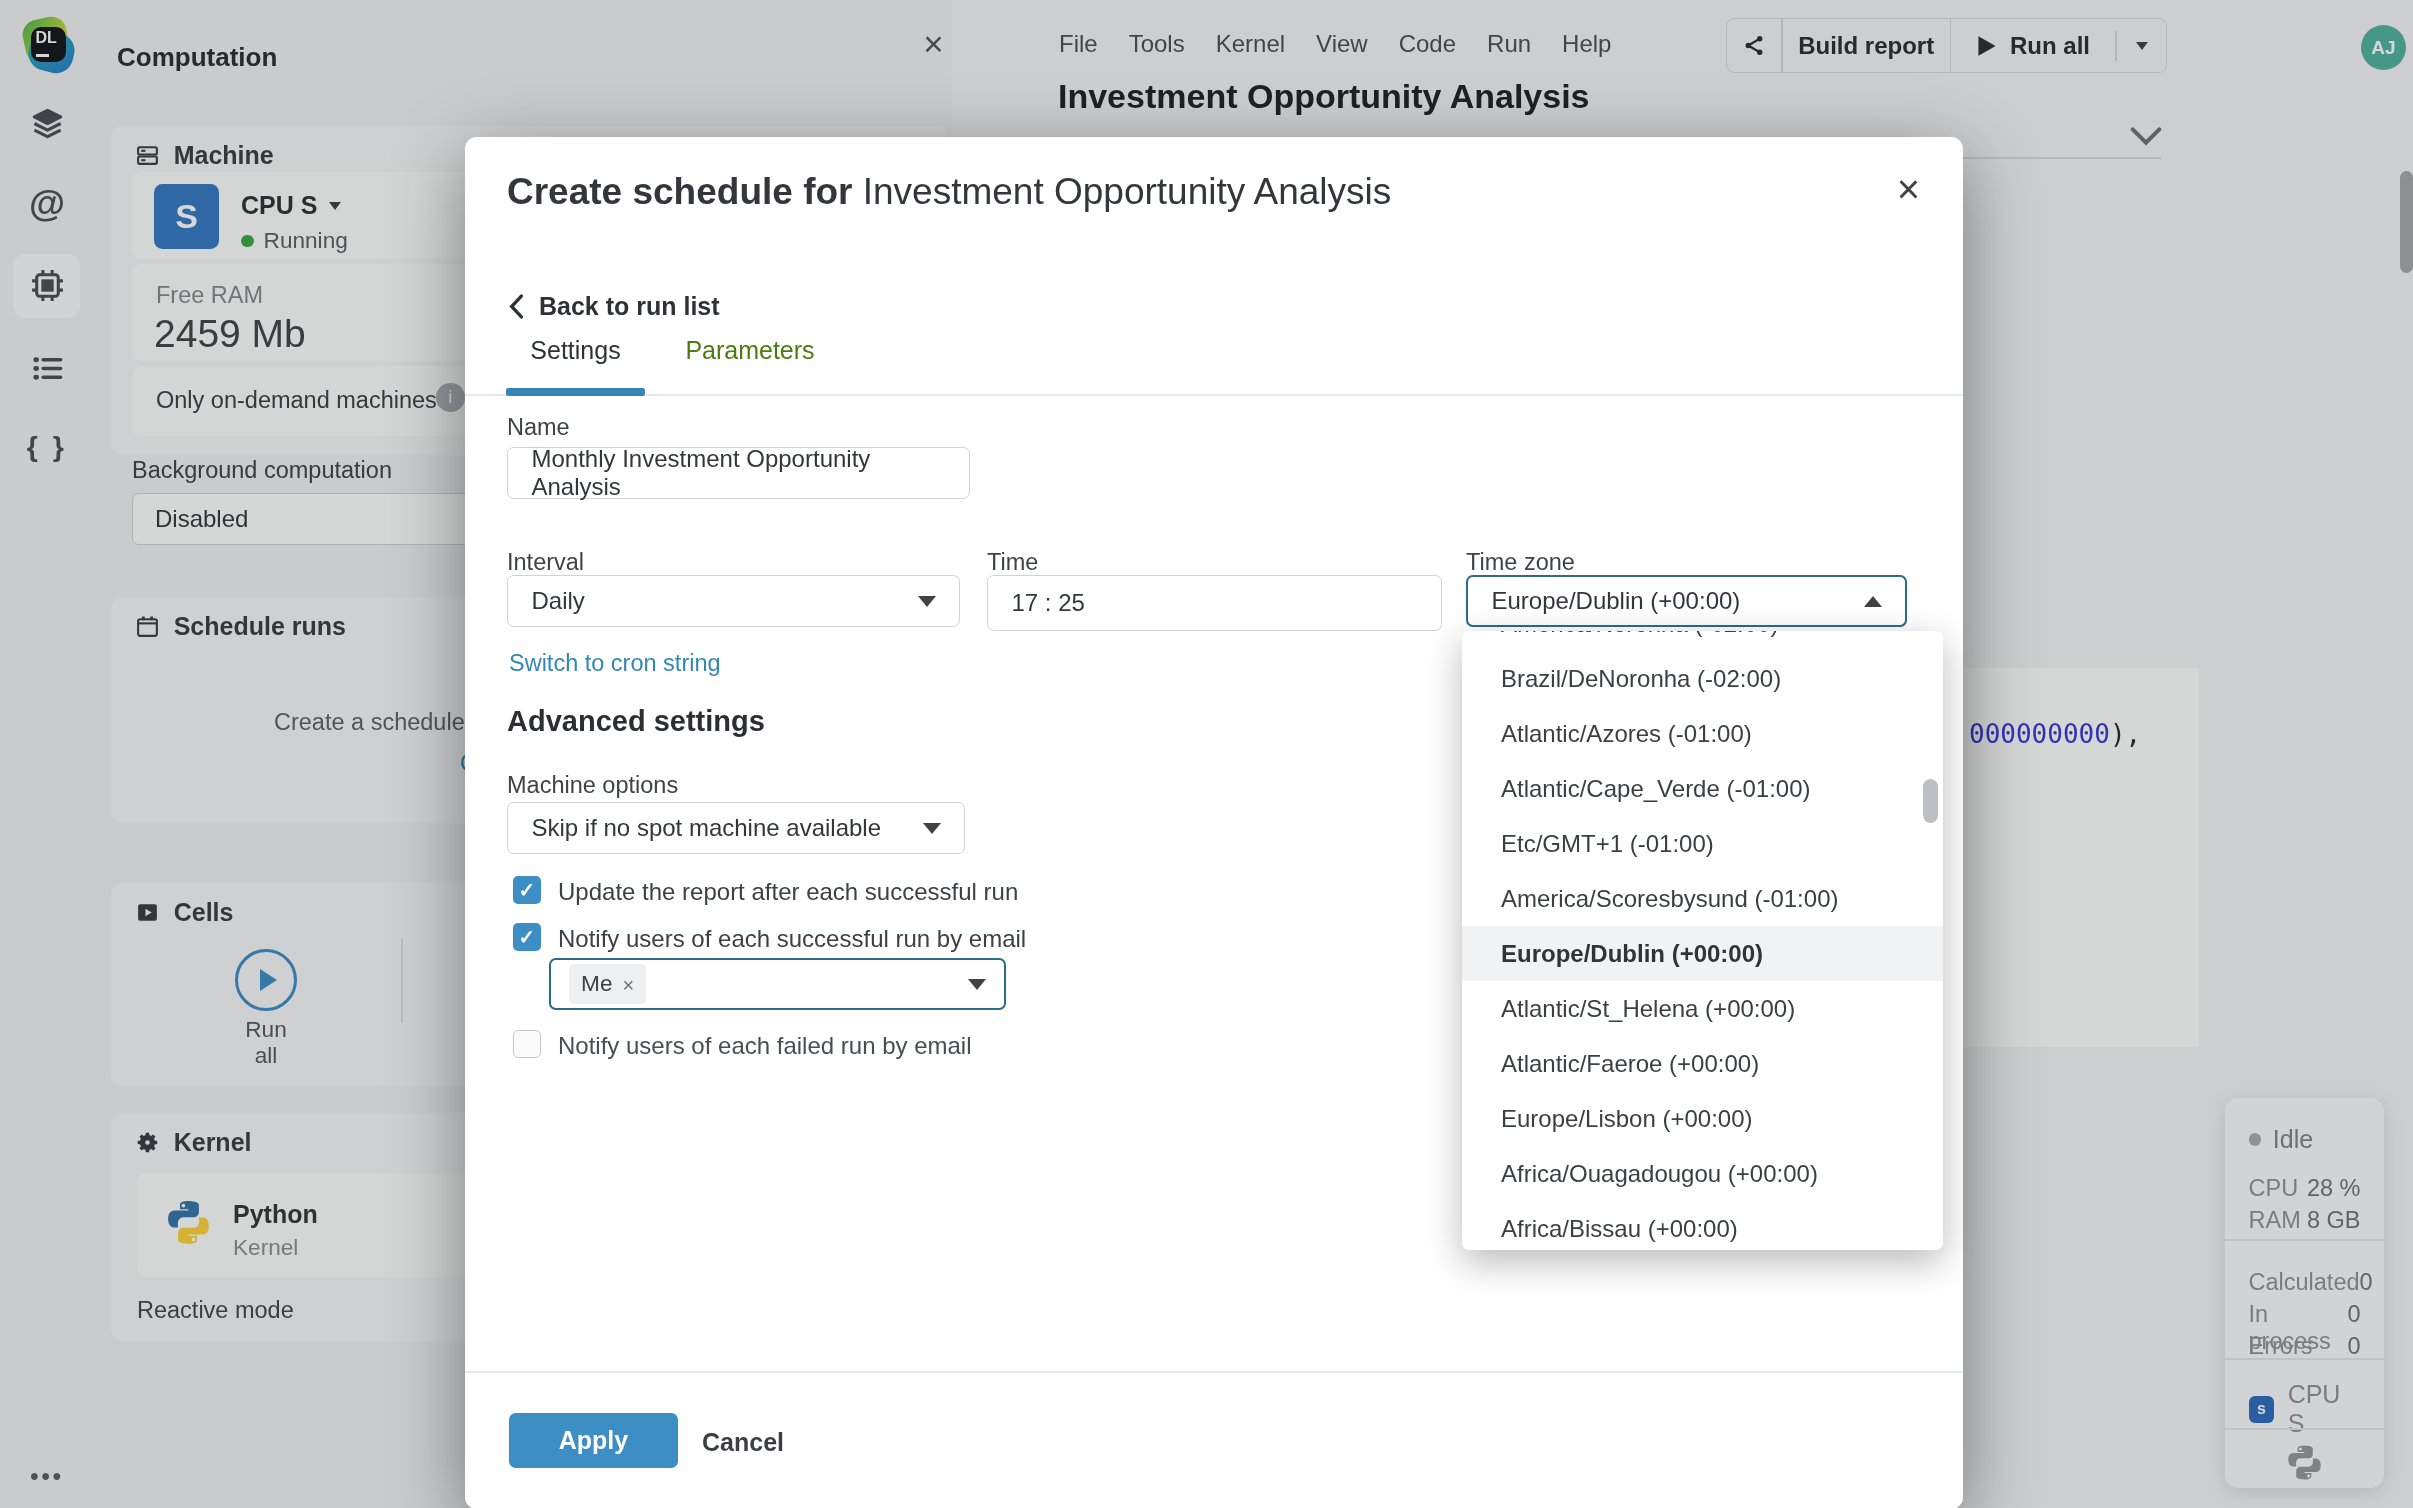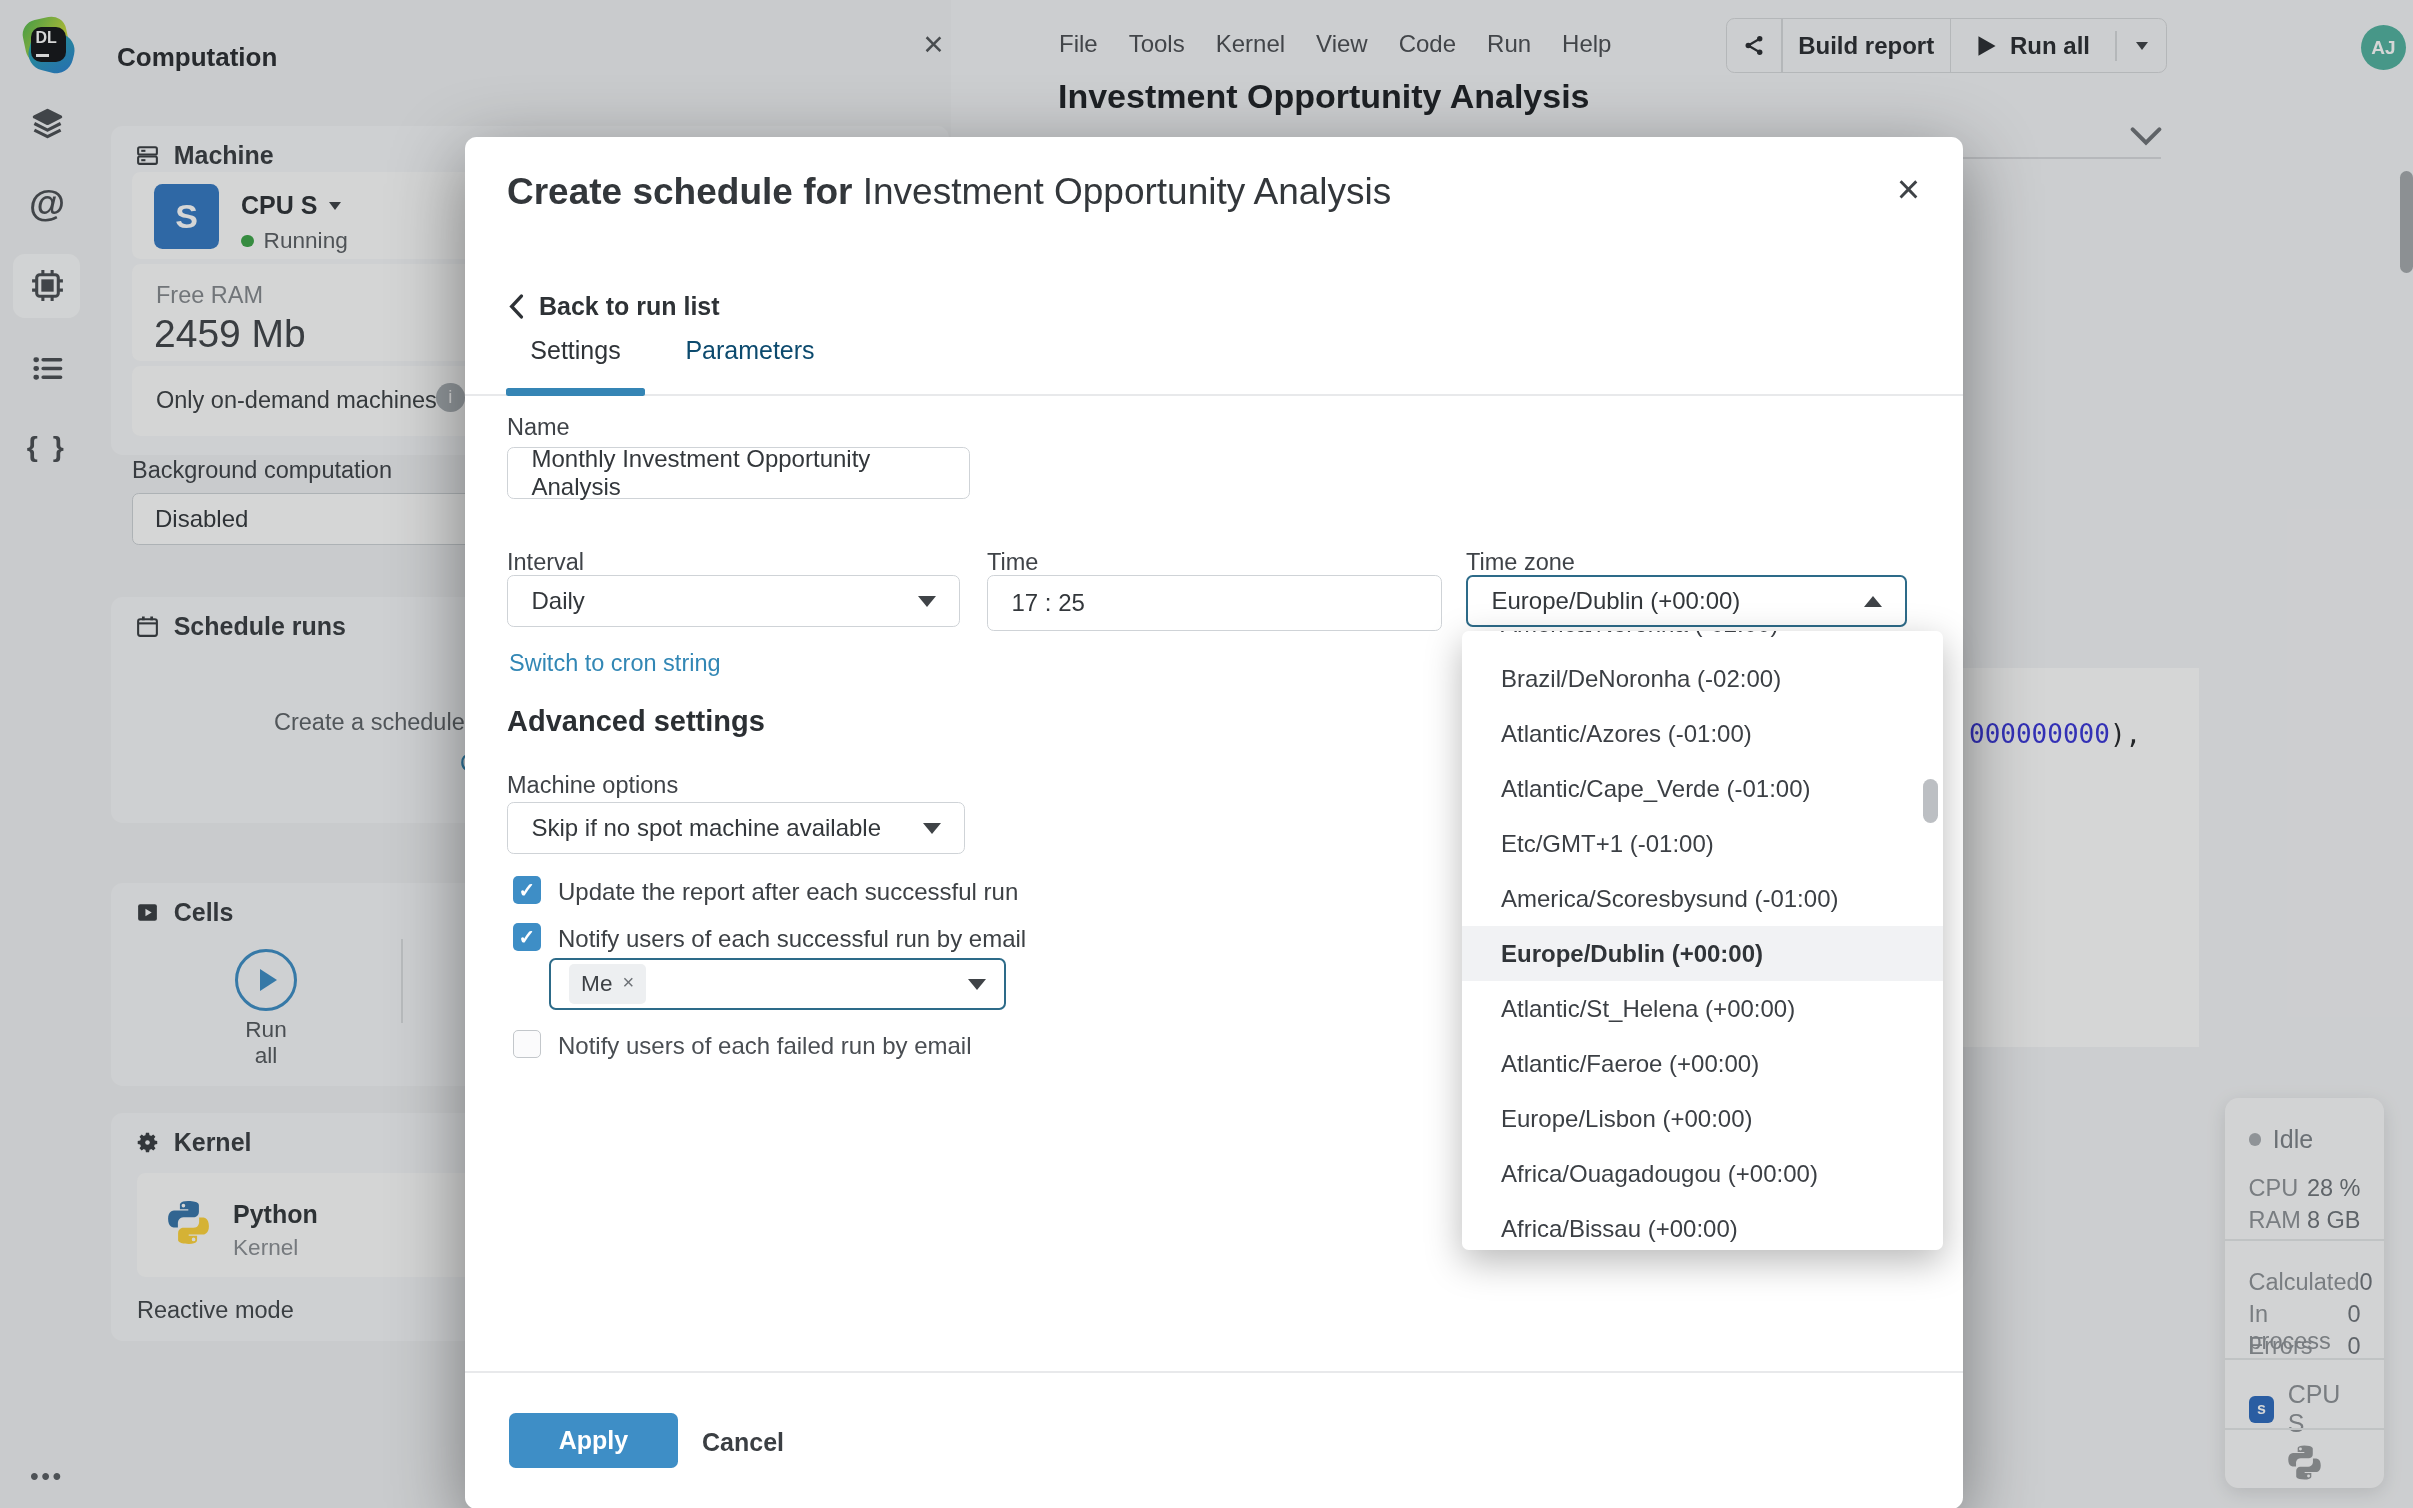--- a/index.html
+++ b/index.html
@@ -79,21 +79,21 @@
   .flabel{font-size:23.5px;color:#3f4348;}
   .m-input{border:1.7px solid #cfd3d7;border-radius:6.7px;display:flex;align-items:center;padding:0 23.5px;
            font-size:24px;color:#33373b;box-sizing:border-box;background:#fff;}
   .focus-border{border:2.5px solid #2d6b89;}
   .link{font-size:23.5px;color:#3287b5;cursor:pointer;}
   .h-adv{font-size:29px;font-weight:bold;color:#2b2f33;}
   .cb{width:28px;height:28px;border-radius:5px;box-sizing:border-box;display:flex;align-items:center;justify-content:center;}
   .cb.on{background:#3e8ec6;color:#fff;font-size:20px;font-weight:bold;}
   .cb.off{background:#fbfbfc;border:1.7px solid #c3c7cb;}
   .cblabel{font-size:24px;color:#3d4145;}
-  .chip{background:#edeff1;border-radius:5px;padding:6.7px 11.7px;font-size:22.6px;color:#3d4145;display:flex;align-items:flex-start;gap:10px;}
+  .chip{background:#edeff1;border-radius:5px;padding:6.7px 11.7px;font-size:22.6px;color:#3d4145;display:flex;align-items:flex-end;gap:10px;}
   .chip-x{color:#6d7176;font-size:20px;}
   .btn-apply{background:#3e8ec6;border-radius:6.7px;color:#fff;font-weight:bold;font-size:25px;
              display:flex;align-items:center;justify-content:center;cursor:pointer;}
   .btn-cancel{font-weight:bold;font-size:25px;color:#3b3f43;cursor:pointer;}
   
   .dropdown{left:1462px;top:631px;width:481px;height:619px;background:#fff;border-radius:6.7px;z-index:30;
             overflow:hidden;box-shadow:0 11.7px 37px rgba(0,0,0,.28);}
   .dd-row{height:55px;display:flex;align-items:center;padding-left:39px;font-size:24px;color:#3b3f44;cursor:pointer;}
   .dd-row.first{margin-top:-35px;}
   .dd-row.sel{background:#f1f2f4;font-weight:bold;color:#303438;}
@@ -327,21 +327,21 @@
     <div class="abs m-close">×</div>
 
     <div class="abs backlink">
       <svg width="15" height="25" viewBox="0 0 10 18" fill="none" stroke="#2e3236" stroke-width="2.4" stroke-linecap="round">
           <path d="M8.5 1.5 1.5 9l7 7.5"></path>
         </svg>
       <span>Back to run list</span>
     </div>
 
     <div class="tab" style="left:41px;width:139px;color:#2f3337;">Settings</div>
-    <div class="tab" style="left:214px;width:142px;color:#0c4a6e;">Parameters</div>
+    <div class="tab" style="left:214px;width:142px;color:#4d7c0f;">Parameters</div>
     <div class="abs tabs-div"></div>
     <div class="abs tab-underline"></div>
 
     <div class="abs flabel" style="left:42px;top:277px;">Name</div>
     <div class="abs m-input" style="left:42px;top:310px;width:463px;height:52px;">
       <span>Monthly Investment Opportunity Analysis</span>
     </div>
 
     <div class="abs flabel" style="left:42px;top:412px;">Interval</div>
     <div class="abs m-input" style="left:42px;top:438px;width:453px;height:52px;">

